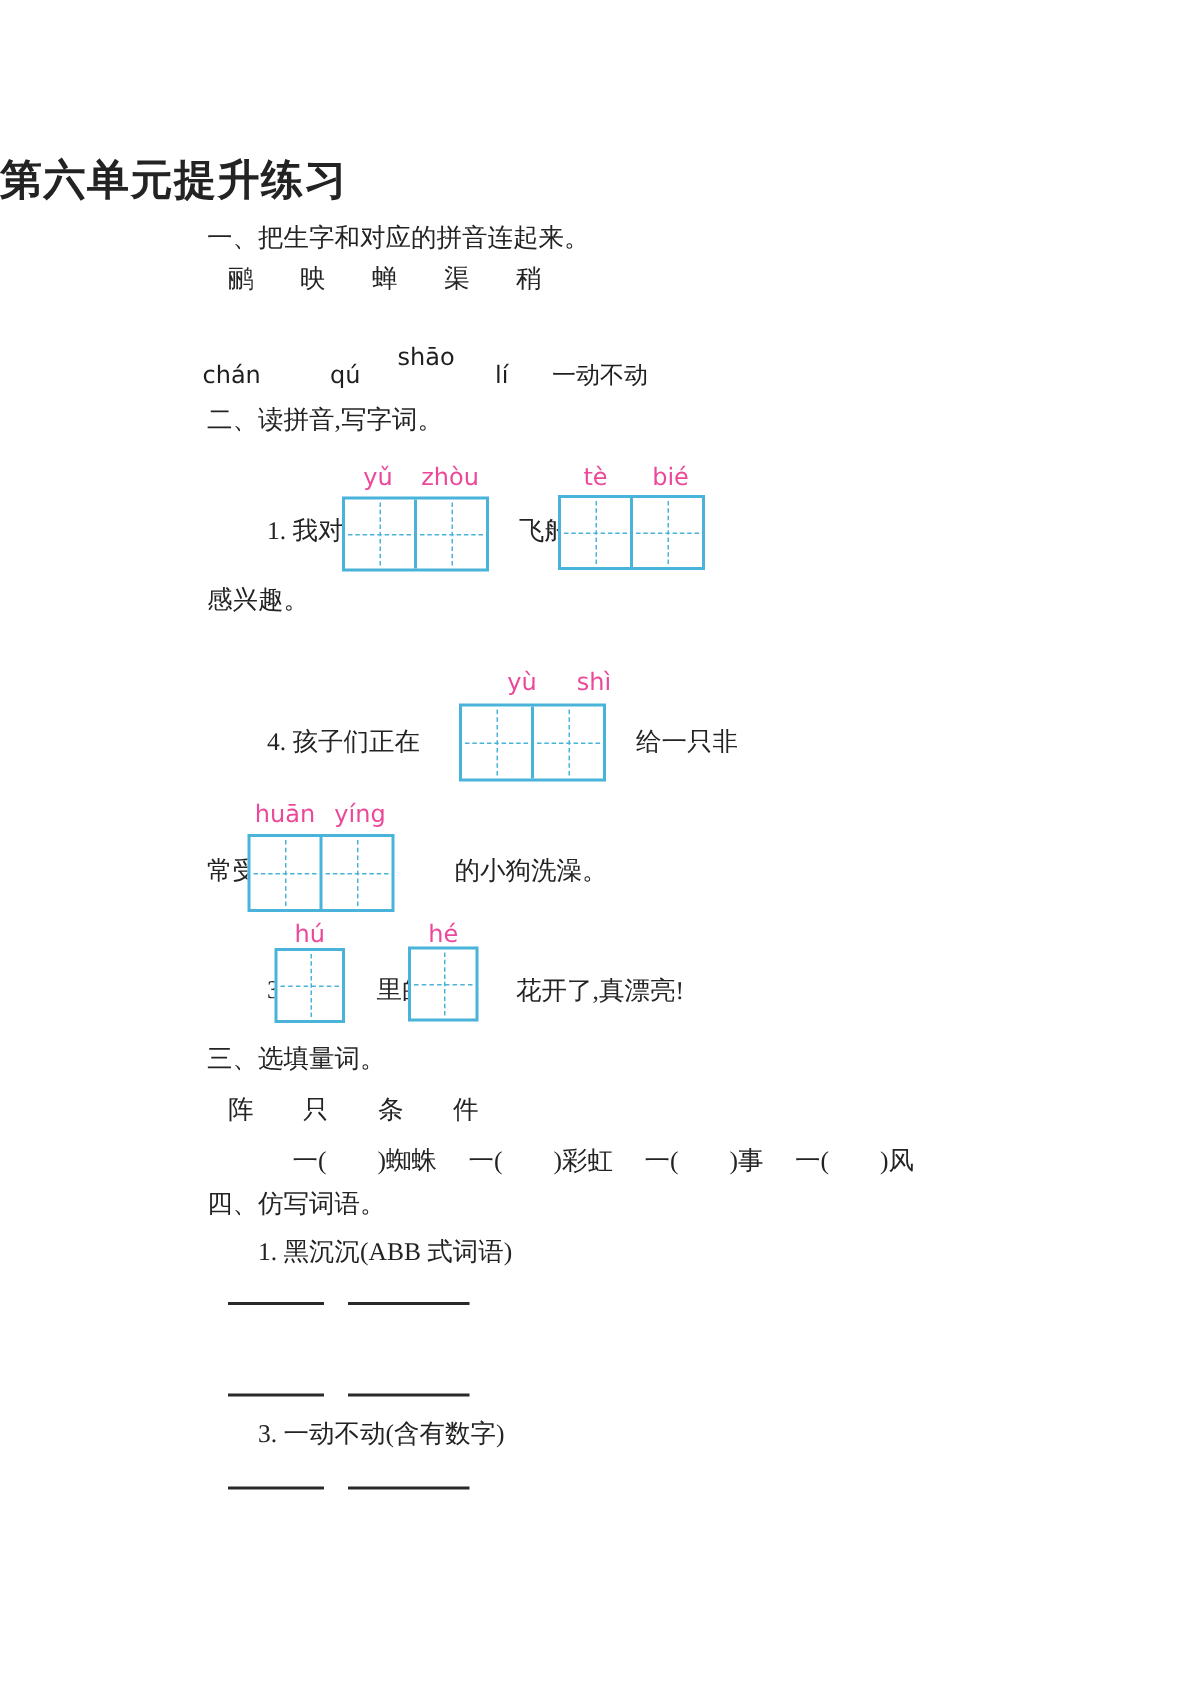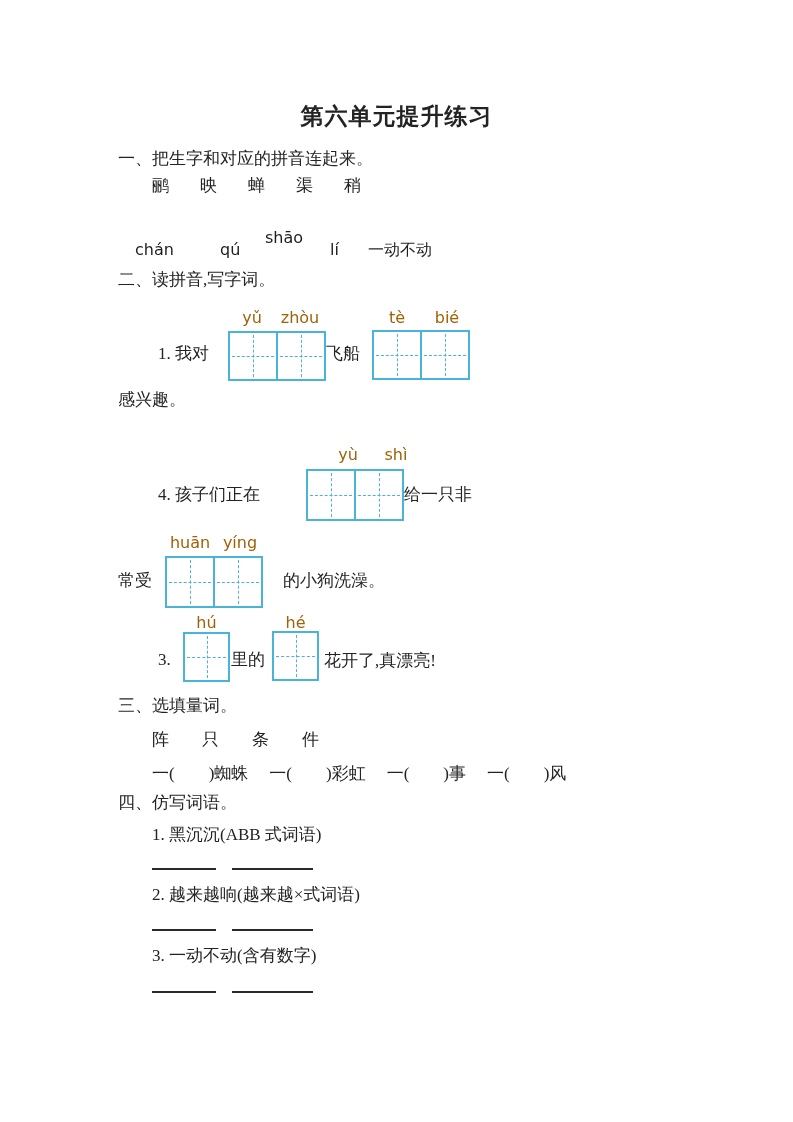--- a/index.html
+++ b/index.html
@@ -3,34 +3,34 @@
 <meta charset="utf-8">
 <style>
   html,body{margin:0;padding:0;background:#ffffff;}
   .page{
     position:relative;width:793px;height:1122px;background:#ffffff;
     font-family:"Liberation Serif","DejaVu Serif",serif;color:#232323;
     overflow:hidden;margin:0 auto;
   }
   .title{
     position:absolute;left:0;right:0;top:101px;margin:0;
-    text-align:center;font-size:23px;font-weight:700;letter-spacing:1px;
+    text-align:left;font-size:28px;font-weight:700;letter-spacing:1px;
   }
-  .t{position:absolute;font-size:17px;white-space:nowrap;line-height:1.2;}
+  .t{position:absolute;font-size:17px;white-space:nowrap;line-height:1.2;margin-left:20px;}
   .row{position:absolute;display:flex;font-size:17px;white-space:nowrap;}
   .chars{gap:31px;}
   .words{gap:33px;}
-  .blanks{gap:21px;}
+  .blanks{gap:21px;margin-left:43px;}
   .py{
     position:absolute;font-family:"DejaVu Sans",sans-serif;
     font-size:16px;color:#1e1e1e;white-space:nowrap;
   }
   .pyrow{
     position:absolute;display:flex;font-family:"DejaVu Sans",sans-serif;
-    font-size:16px;color:#a16207;
+    font-size:16px;color:#ec4899;
   }
   .pyrow span{flex:1;text-align:center;}
   .grid{position:absolute;display:flex;border:2px solid #49b3d9;background:#ffffff;}
   .cell{width:46px;height:46px;position:relative;}
   .grid.tall .cell{height:48px;}
   .grid.single .cell{width:43px;height:46px;}
   .cell + .cell{border-left:2px solid #49b3d9;}
   .cell::before{
     content:"";position:absolute;left:50%;top:2px;bottom:2px;
     border-left:1px dashed #49b3d9;
@@ -137,21 +137,20 @@
     <span>一(　　)事</span>
     <span>一(　　)风</span>
   </div>
 
   <div class="t" style="left:118px;top:793px">四、仿写词语。</div>
 
   <span class="t" style="left:152px;top:825px">1. 黑沉沉(ABB 式词语)</span>
   <div class="line" style="left:152px;top:868px;width:64px"></div>
   <div class="line" style="left:232px;top:868px;width:81px"></div>
 
-  <span class="t" style="left:152px;top:885px">2. 越来越响(越来越×式词语)</span>
   <div class="line" style="left:152px;top:929px;width:64px"></div>
   <div class="line" style="left:232px;top:929px;width:81px"></div>
 
   <span class="t" style="left:152px;top:946px">3. 一动不动(含有数字)</span>
   <div class="line" style="left:152px;top:991px;width:64px"></div>
   <div class="line" style="left:232px;top:991px;width:81px"></div>
 
 </div>
 
 </body></html>

